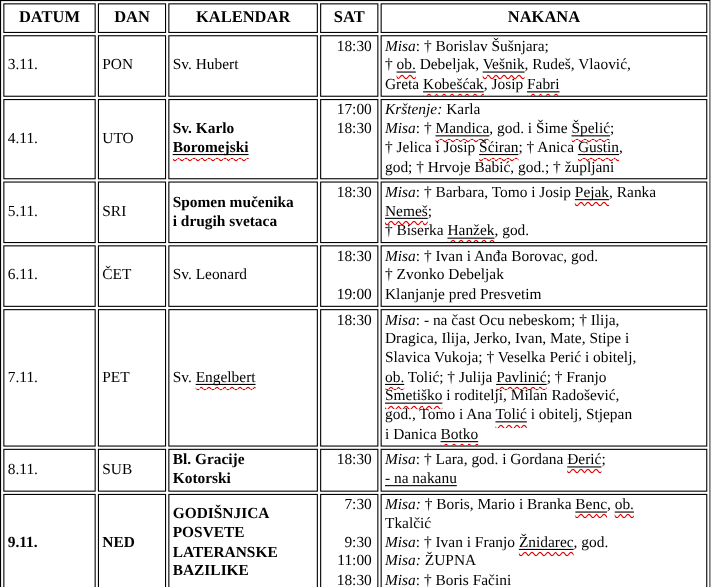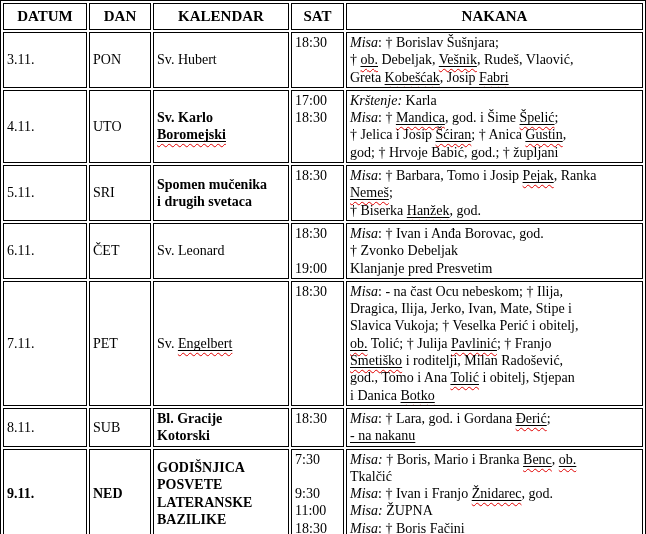--- a/index.html
+++ b/index.html
@@ -19,21 +19,21 @@
     padding: 1px 3px; box-sizing: border-box;
     overflow: hidden;
   }
   table.sched th {
     font-size: 15px; font-weight: bold; text-align: center;
     padding: 3px 0; line-height: 19px;
   }
   td.c-datum, td.c-dan { text-align: left; vertical-align: middle; font-size: 14.5px; }
   td.c-kal { vertical-align: middle; font-size: 14.5px; }
   td.c-sat { vertical-align: top; font-size: 14.5px; }
-  td.c-sat .ln { text-align: left; padding-right: 2px; }
+  td.c-sat .ln { text-align: right; padding-right: 2px; }
   td.c-nak { vertical-align: top; text-align: left; padding-left: 5px; font-size: 14.5px; margin-top: 25px; }
   .ln { min-height: 17.3px; white-space: nowrap; }
   .b { font-weight: bold; }
   .it { font-style: italic; }
   .ul { text-decoration: underline; text-decoration-thickness: 1px; text-underline-offset: 2px; text-decoration-skip-ink: none; }
   .wv { text-decoration: underline wavy #e00000; text-decoration-thickness: 1px; text-underline-offset: 4px; text-decoration-skip-ink: none; }
 </style>
 </head>
 <body>
 

